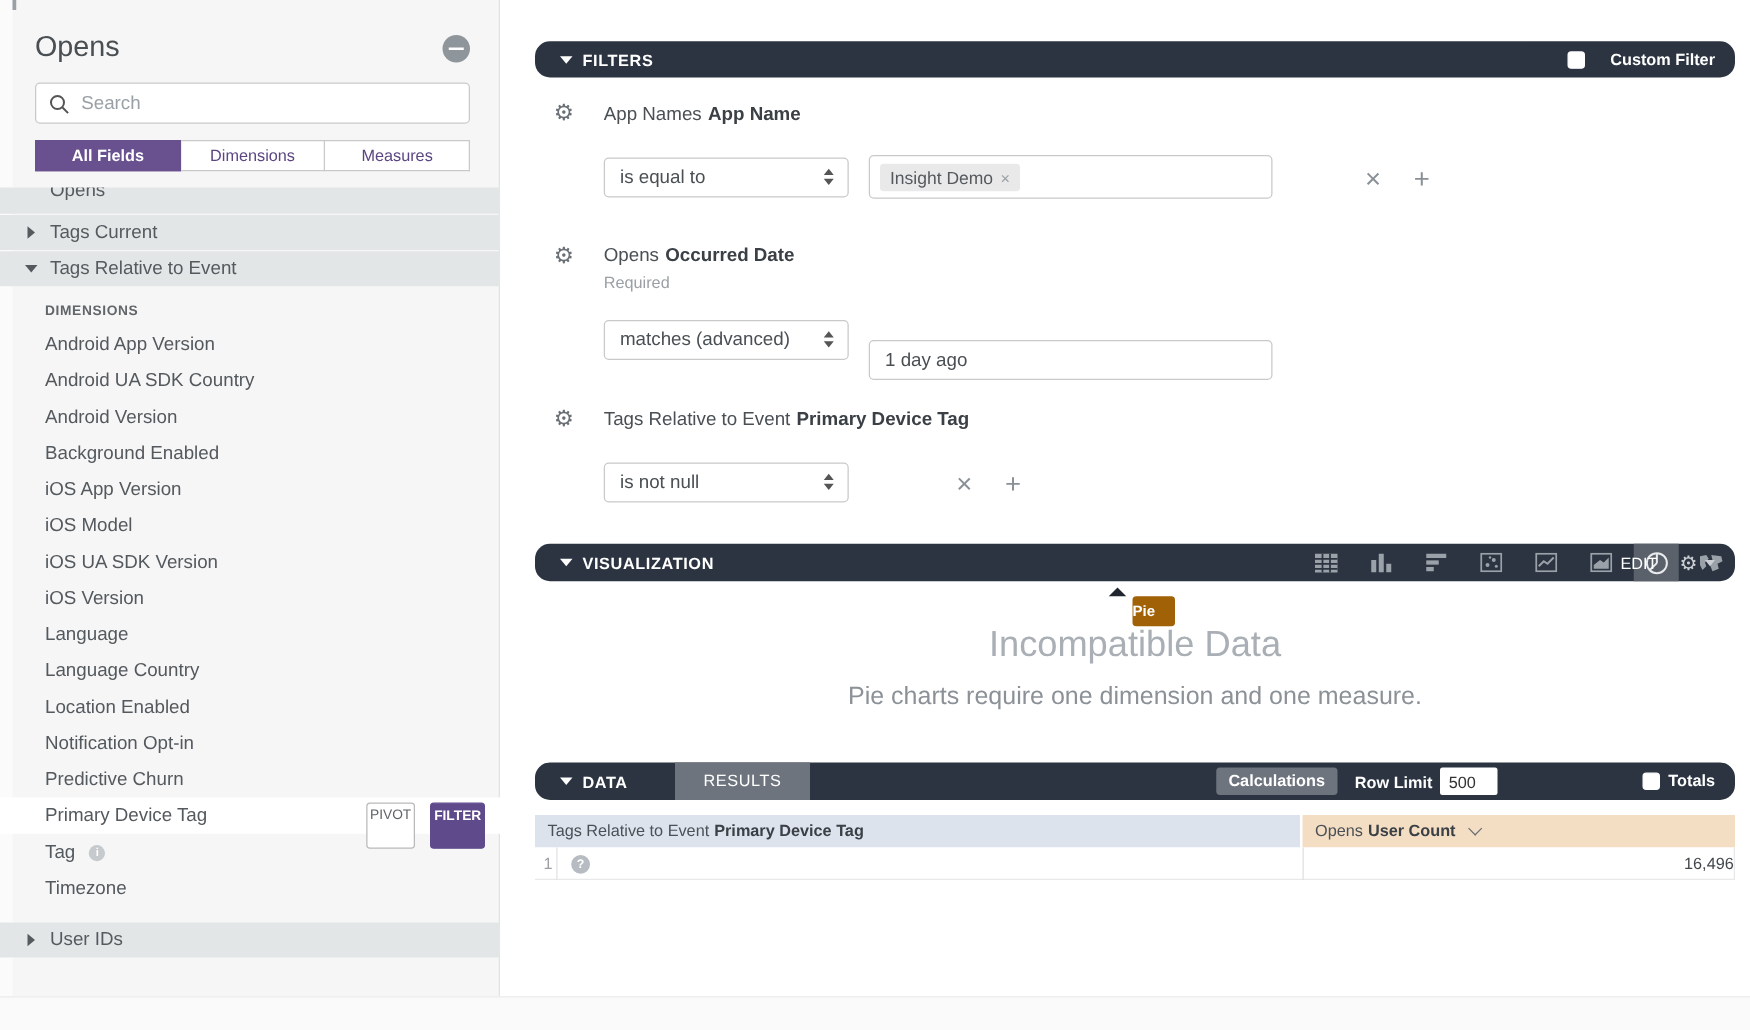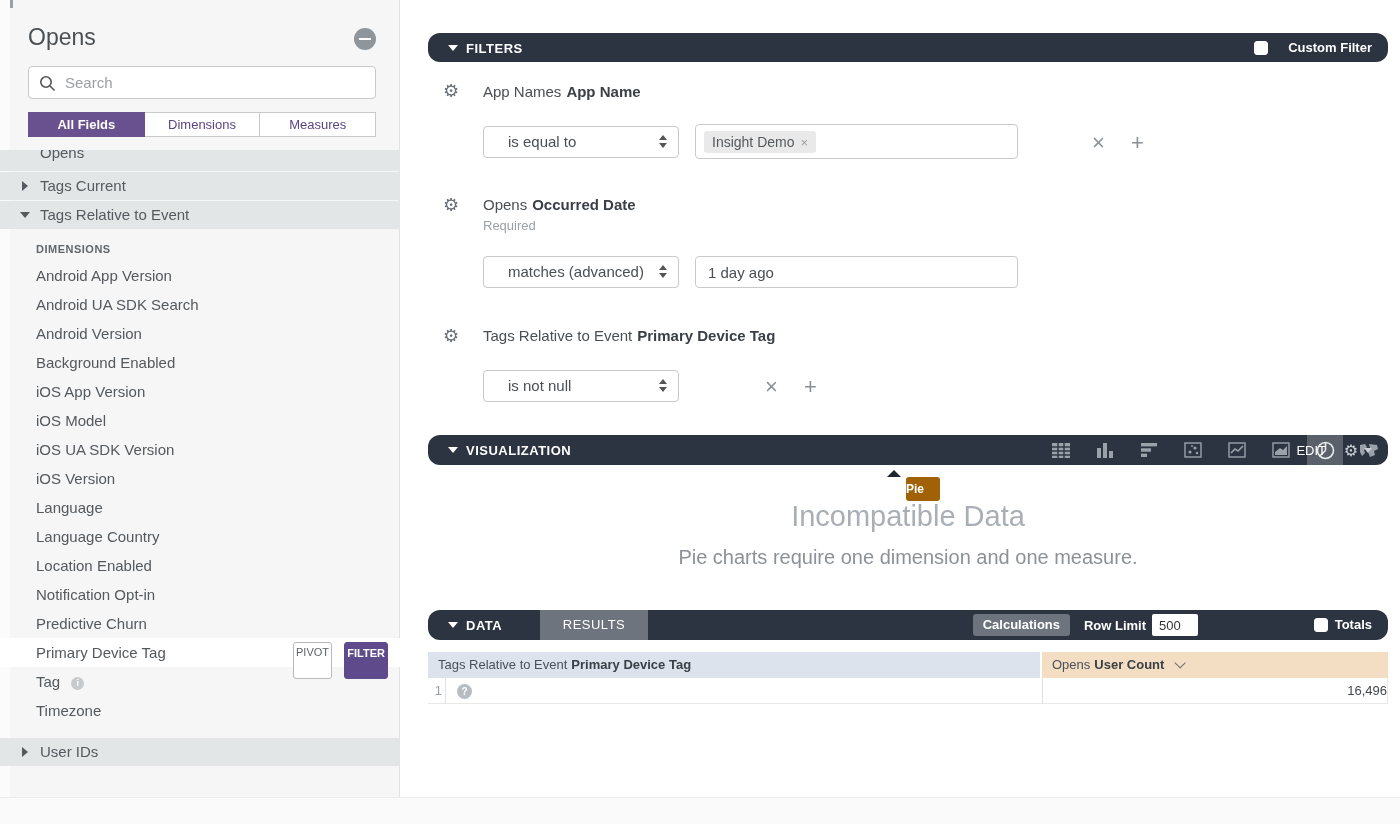--- a/index.html
+++ b/index.html
@@ -46,21 +46,21 @@
   .checkbox { width:14px; height:14px; background:#fff; border-radius:3px; border:1px solid #fff; cursor:pointer; }
 
   
   #filters-bar { top:33px; height:29px; }
   #custom-filter { position:absolute; right:16px; top:7px; display:flex; align-items:center; gap:20px; font-size:13px; font-weight:bold; }
   .gear { position:absolute; font-family:"DejaVu Sans",sans-serif; font-size:18px; color:#6a7075; cursor:pointer; line-height:1; }
   .f-label { position:absolute; font-size:15px; color:#4a4f54; }
   .f-label b { color:#3b4046; }
   .f-label .pre { margin-right:5px; }
   .f-note { position:absolute; font-size:13px; color:#9aa0a5; }
-  .selectbox { position:absolute; width:196px; height:32px; background:#fff; border:1px solid #c9c9c9; border-radius:4px; font-size:15px; color:#4a4f54; line-height:30px; padding-left:24px; cursor:pointer; }
+  .selectbox { position:absolute; width:196px; height:32px; background:#fff; border:1px solid #c9c9c9; border-radius:4px; font-size:15px; color:#4a4f54; line-height:30px; padding-left:12px; cursor:pointer; }
   .updown { position:absolute; right:11px; top:8px; }
   .updown i { display:block; width:0; height:0; border-left:4px solid transparent; border-right:4px solid transparent; }
   .updown i.u { border-bottom:5px solid #555; margin-bottom:3px; }
   .updown i.d { border-top:5px solid #555; }
   .textinput { position:absolute; width:323px; height:32px; background:#fff; border:1px solid #c9c9c9; border-radius:4px; font-size:15px; color:#4a4f54; padding-left:12px; font-family:inherit; }
   #chip-box { position:absolute; left:695px; top:124px; width:323px; height:35px; background:#fff; border:1px solid #c9c9c9; border-radius:4px; }
   .chip { position:absolute; left:8px; top:6px; height:22px; background:#e9e9e9; border-radius:3px; font-size:14px; color:#55595d; line-height:22px; padding:0 8px; }
   .chip .chip-x { color:#9aa0a5; margin-left:6px; font-size:13px; cursor:pointer; }
   .row-action { position:absolute; font-size:22px; color:#8a9097; font-weight:300; cursor:pointer; line-height:1; }
 
@@ -130,21 +130,21 @@
       <span class="glabel">Tags Current</span>
     </div>
     <div class="group-row">
       <span class="arrow-d"></span>
       <span class="glabel">Tags Relative to Event</span>
     </div>
 
     <div id="dims-label">DIMENSIONS</div>
 
     <div class="dim-item">Android App Version</div>
-    <div class="dim-item">Android UA SDK Search</div>
+    <div class="dim-item">Android UA SDK Country</div>
     <div class="dim-item">Android Version</div>
     <div class="dim-item">Background Enabled</div>
     <div class="dim-item">iOS App Version</div>
     <div class="dim-item">iOS Model</div>
     <div class="dim-item">iOS UA SDK Version</div>
     <div class="dim-item">iOS Version</div>
     <div class="dim-item">Language</div>
     <div class="dim-item">Language Country</div>
     <div class="dim-item">Location Enabled</div>
     <div class="dim-item">Notification Opt-in</div>
@@ -202,21 +202,21 @@
   <span class="pre">Opens</span><b>Occurred Date</b>
 </div>
 <div class="f-note" style="left:483px; top:218px;">Required</div>
 <div class="selectbox" style="left:483px; top:256px;">
   <span>matches (advanced)</span>
   <span class="updown">
       <i class="u"></i>
       <i class="d"></i>
     </span>
 </div>
-<input class="textinput" style="left: 695px; top: 256px;" value="1 day ago">
+<input class="textinput" style="left: 695px; top: 272px;" value="1 day ago">
 
 <span class="gear abs" style="left:443px; top:327px;">⚙</span>
 <div class="f-label" style="left:483px; top:327px;">
   <span class="pre">Tags Relative to Event</span><b>Primary Device Tag</b>
 </div>
 <div class="selectbox" style="left:483px; top:370px;">
   <span>is not null</span>
   <span class="updown">
       <i class="u"></i>
       <i class="d"></i>

